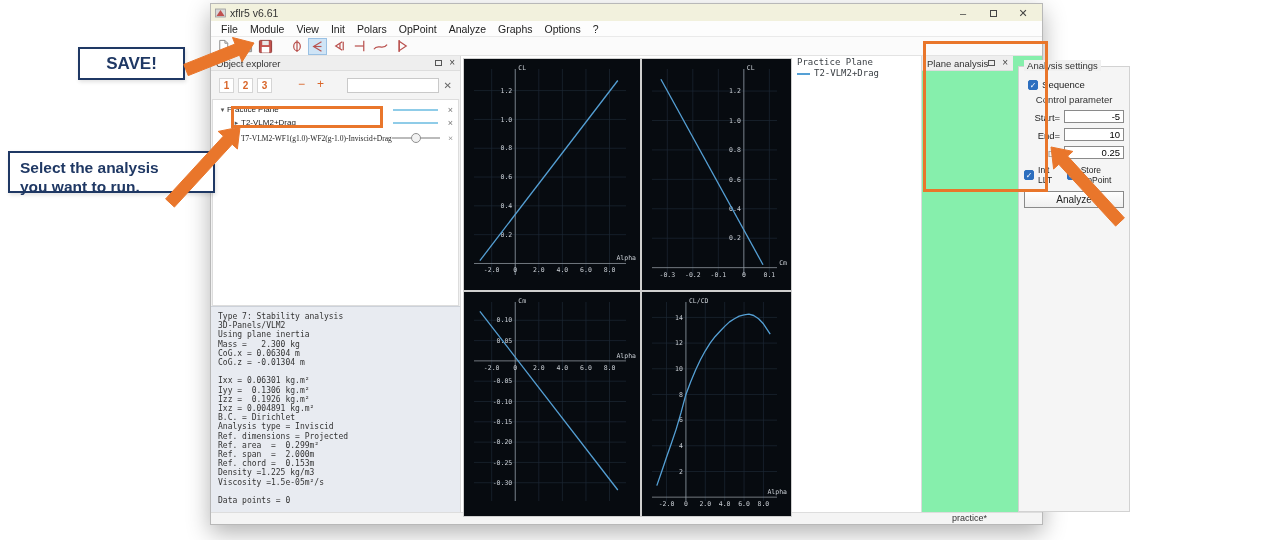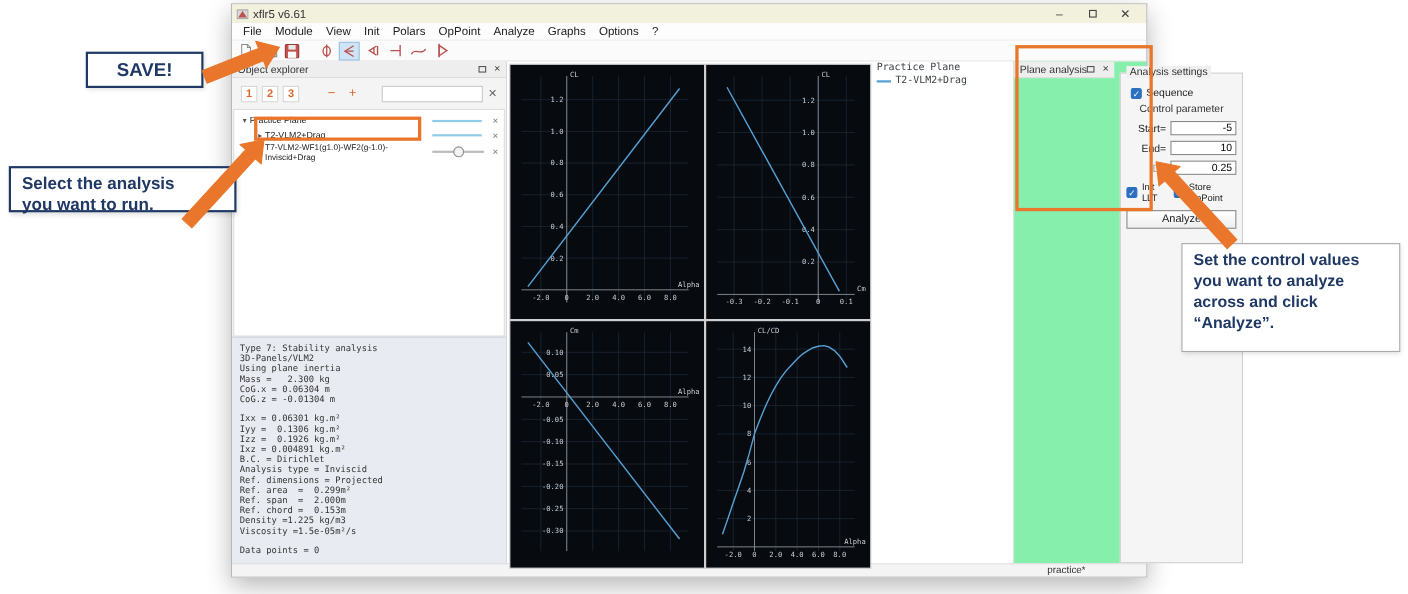--- a/index.html
+++ b/index.html
@@ -238,21 +238,21 @@
             <span>Practice Plane</span>
             <span class="tree-line" style="background:#8FCCE8"></span>
             <span class="tree-x">×</span>
           </div>
           <div class="tree-row" style="padding-left:19px">
             <span class="tree-exp">▸</span>
             <span>T2-VLM2+Drag</span>
             <span class="tree-line" style="background:#8FCCE8"></span>
             <span class="tree-x">×</span>
           </div>
-          <div class="tree-row" style="padding-left:28px; height:18px; font-size:7.5px; font-family:Liberation Sans, sans-serif;justify-content:space-between;">
+          <div class="tree-row" style="padding-left:28px; height:18px; font-size:7.5px; font-family:Liberation Serif, serif;justify-content:space-between;">
             <span>T7-VLM2-WF1(g1.0)-WF2(g-1.0)-Inviscid+Drag</span>
             <span class="slider">
               <span class="rail"></span>
               <span class="knob"></span>
             </span>
             <span class="tree-x">×</span>
           </div>
         </div>
         <div class="info-panel">
           <div class="info-text">Type 7: Stability analysis
@@ -467,23 +467,19 @@
       <span>practice*</span>
     </div>
   </div>
 
   <div class="anno-frame frame-tree"></div>
   <div class="anno-frame frame-panel"></div>
 
   <div class="anno-box anno-save">SAVE!</div>
   <div class="anno-box anno-select">Select the analysis
 you want to run.</div>
-  <div class="anno-box anno-set">Set the control values
-you want to analyze
-across and click
-“Analyze”.</div>
 
   <svg id="arrow-overlay" width="1280" height="540">
     <polygon points="188.2,75.6 239.5,55.2 242.1,61.7 254,43 232.5,37.5 235.1,44 183.8,64.4" fill="#E9762B" stroke="#E9762B" stroke-width="1" stroke-linejoin="round"></polygon>
     <polygon points="174.4,207.1 232.2,144.3 237.4,149 240,127 218.2,131.4 223.4,136.1 165.6,198.9" fill="#E9762B" stroke="#E9762B" stroke-width="1" stroke-linejoin="round"></polygon>
     <polygon points="1124.4,217.9 1067.6,156.1 1072.8,151.4 1051,147 1053.6,169 1058.8,164.3 1115.6,226.1" fill="#E9762B" stroke="#E9762B" stroke-width="1" stroke-linejoin="round"></polygon>
   </svg>
 </div>
 
 </body></html>

